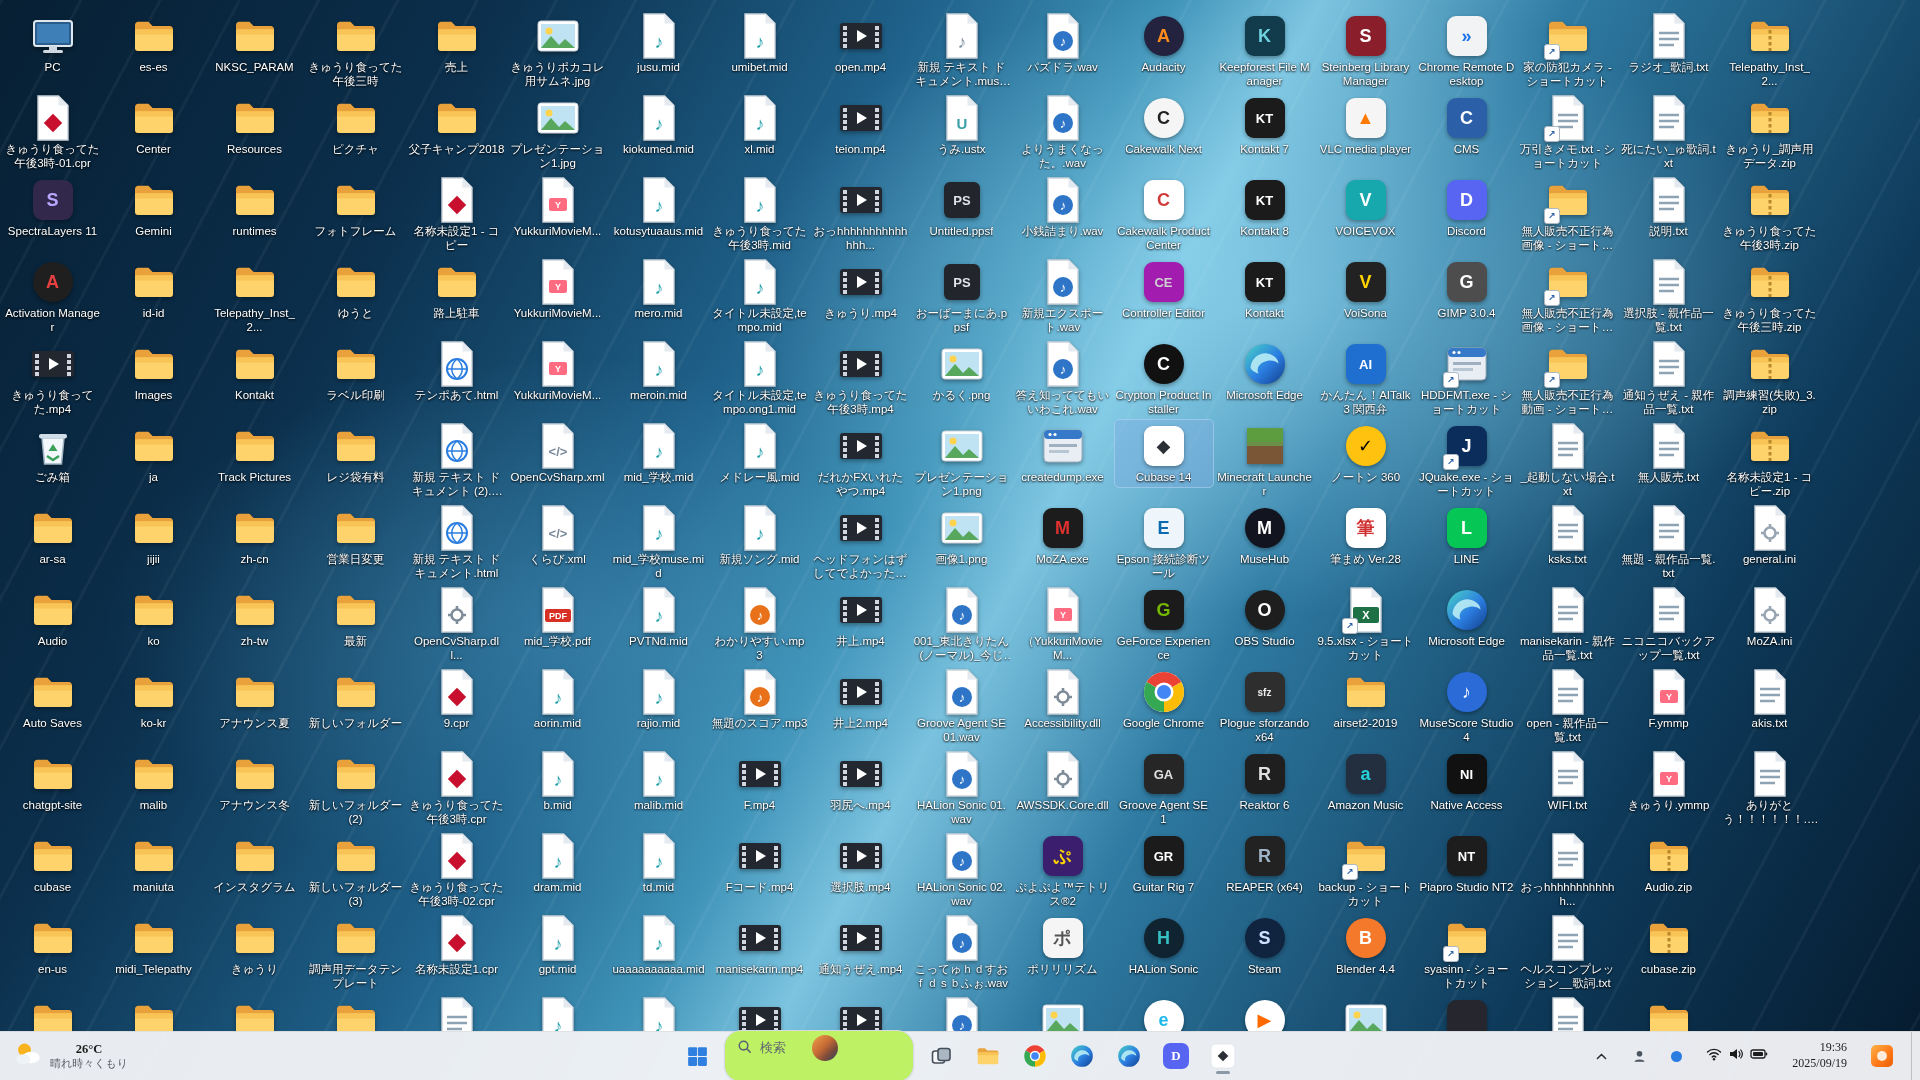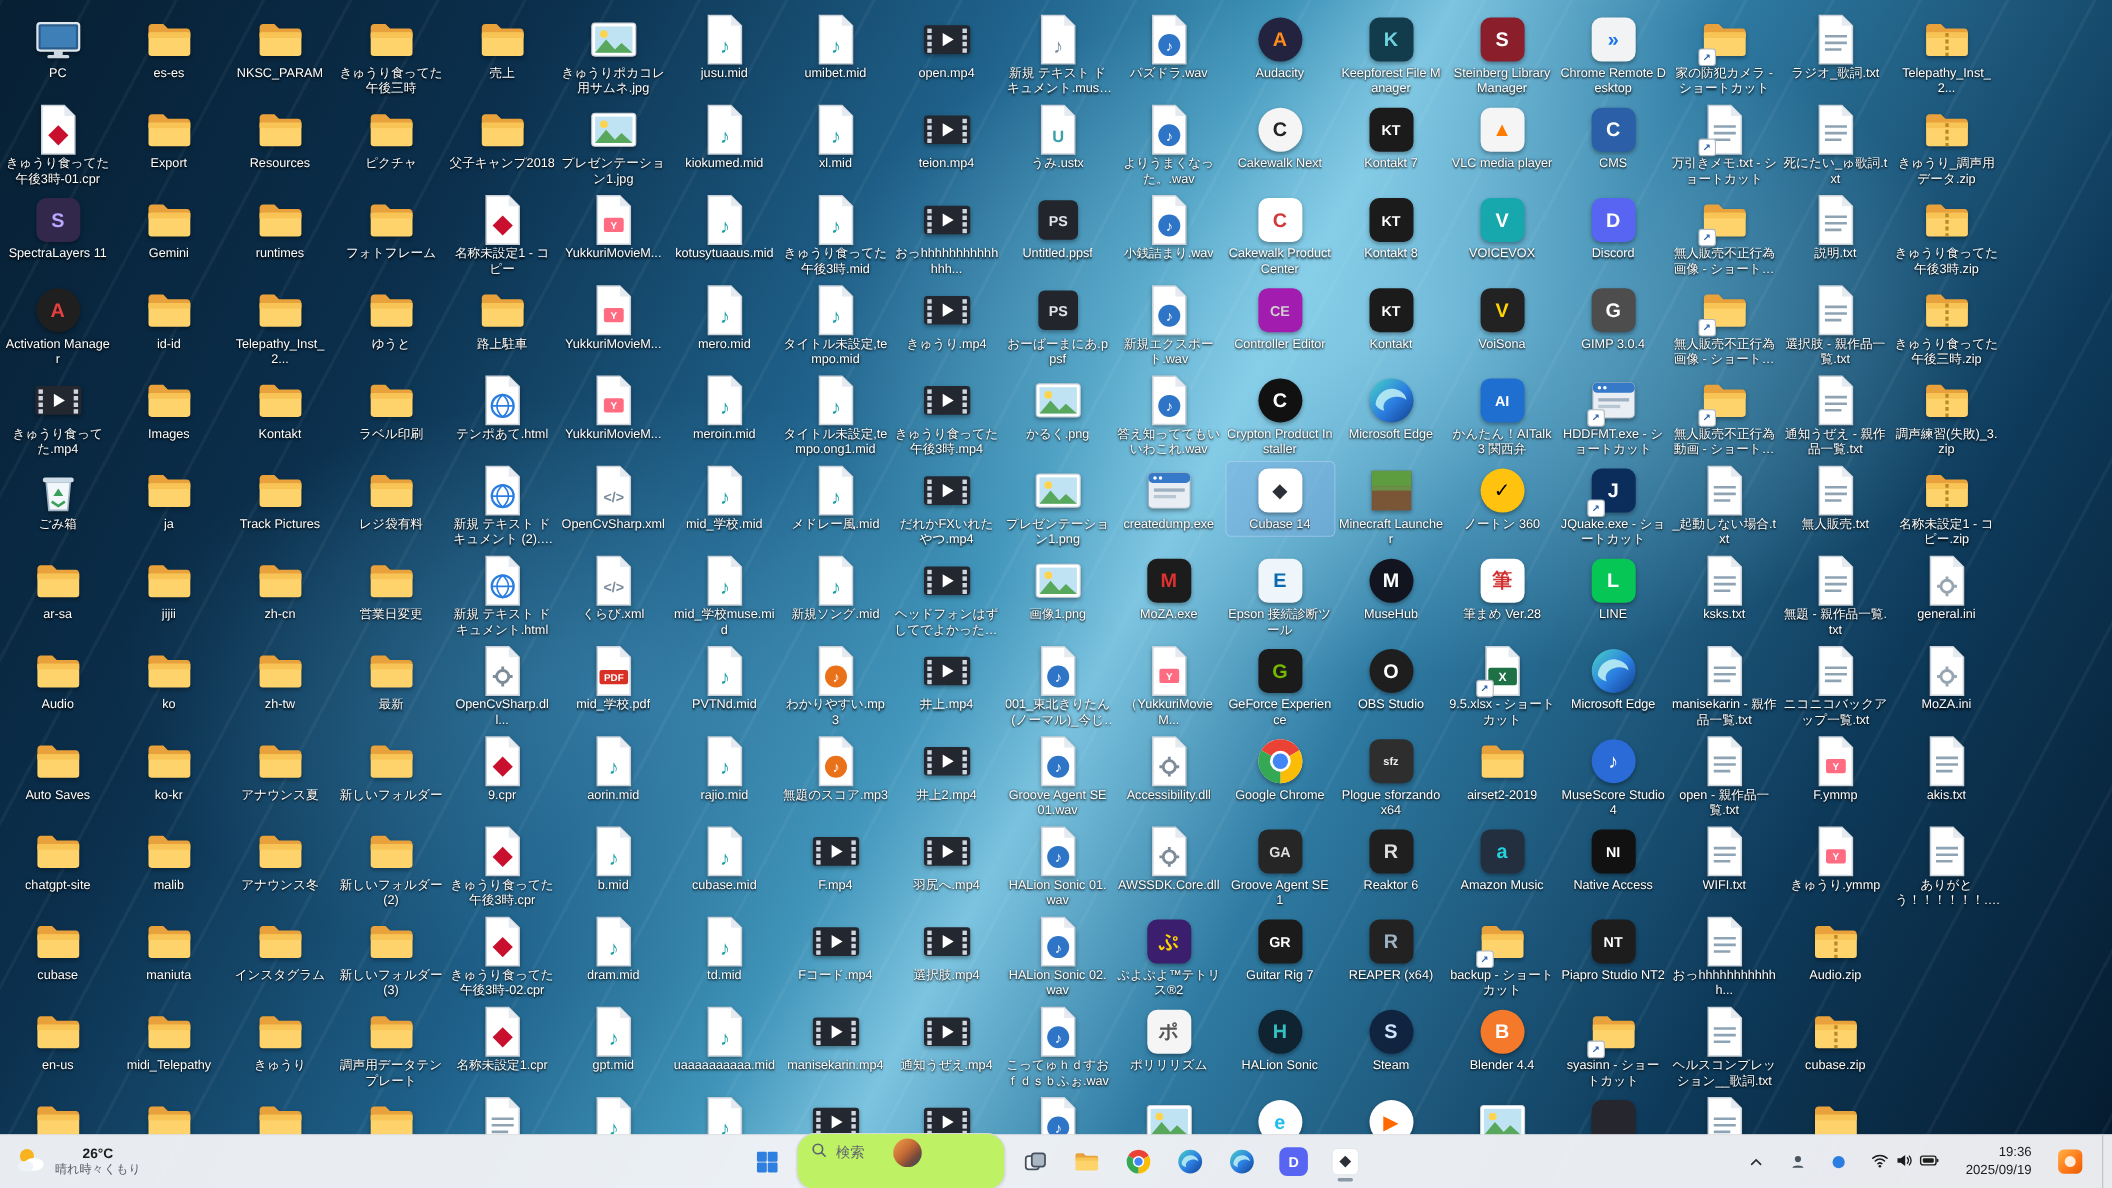--- a/index.html
+++ b/index.html
@@ -29,21 +29,21 @@
   .appico{width:40px;height:40px;border-radius:9px;display:flex;align-items:center;justify-content:center;font-weight:bold}
   .appico.circ{border-radius:50%}
   .sc{position:absolute;left:0;bottom:0;width:14px;height:14px;background:#fff;border-radius:3px;border:1px solid #aeb9c4;display:flex;align-items:center;justify-content:center}
   .sc::after{content:"↗";color:#2b5fa8;font-size:9px;font-weight:bold}
   .lbl{
     max-width:96px;font-size:11.5px;line-height:1.18;color:#fff;text-align:center;
     text-shadow:0 1px 2px rgba(0,0,0,.95),0 0 3px rgba(0,0,0,.6);
     display:-webkit-box;-webkit-line-clamp:2;-webkit-box-orient:vertical;overflow:hidden;word-break:break-all;
   }
   
-  button{background:none;border:none;padding:0;font-family:Liberation Sans, sans-serif;cursor:default}
+  button{background:none;border:none;padding:0;font-family:Liberation Serif, serif;cursor:default}
   .taskbar{
     position:absolute;left:0;right:0;bottom:0;height:48px;z-index:5;
     background:rgba(241,243,246,.96);border-top:1px solid rgba(0,0,0,.07);
     display:flex;align-items:center;
   }
   .tb-weather{position:absolute;left:4px;display:flex;align-items:center;gap:8px;height:42px;padding:0 10px;border-radius:6px}
   .wx-text{display:flex;flex-direction:column;line-height:1.2}
   .wx-temp{font-size:12.5px;font-weight:bold;color:#1b1b1b}
   .wx-desc{font-size:11px;color:#5a5f66}
   .tb-center{position:absolute;left:50%;transform:translateX(-50%);display:flex;align-items:center;gap:7px}
@@ -301,21 +301,21 @@
     </div>
     <div class="cell">
       <div class="dicon">
         <div class="glyph">
           <svg class="fico" viewBox="0 0 48 48">
             <path d="M5 13c0-1.8 1.4-3.2 3.2-3.2h10.2l4.2 4.2h17.2c1.8 0 3.2 1.4 3.2 3.2v3H5z" fill="#e9a23b"></path>
             <rect x="5" y="17.5" width="38" height="21.5" rx="3" fill="#ffd36b"></rect>
             <rect x="5" y="17.5" width="38" height="5" fill="#f7c455"></rect>
           </svg>
         </div>
-        <div class="lbl">Export</div>
+        <div class="lbl">Center</div>
       </div>
     </div>
     <div class="cell">
       <div class="dicon">
         <div class="glyph">
           <svg class="fico" viewBox="0 0 48 48">
             <path d="M5 13c0-1.8 1.4-3.2 3.2-3.2h10.2l4.2 4.2h17.2c1.8 0 3.2 1.4 3.2 3.2v3H5z" fill="#e9a23b"></path>
             <rect x="5" y="17.5" width="38" height="21.5" rx="3" fill="#ffd36b"></rect>
             <rect x="5" y="17.5" width="38" height="5" fill="#f7c455"></rect>
           </svg>
@@ -2172,21 +2172,21 @@
     </div>
     <div class="cell">
       <div class="dicon">
         <div class="glyph">
           <svg class="fico" viewBox="0 0 40 48">
             <path d="M5 2h20.5L35 11.5V46H5Z" fill="#ffffff" stroke="#c9d2da" stroke-width="1.4"></path>
             <path d="M25.5 2L35 11.5H25.5Z" fill="#e4eaef"></path>
             <text x="20" y="36" font-size="18" text-anchor="middle" fill="#1f9fa8">♪</text>
           </svg>
         </div>
-        <div class="lbl">cubase.mid</div>
+        <div class="lbl">malib.mid</div>
       </div>
     </div>
     <div class="cell">
       <div class="dicon">
         <div class="glyph">
           <svg class="fico" viewBox="0 0 48 48">
             <rect x="3" y="11" width="42" height="26" rx="3" fill="#23272f"></rect>
             <g fill="#cfd6df">
               <rect x="6" y="14" width="4" height="4"></rect>
               <rect x="6" y="20" width="4" height="4"></rect>

